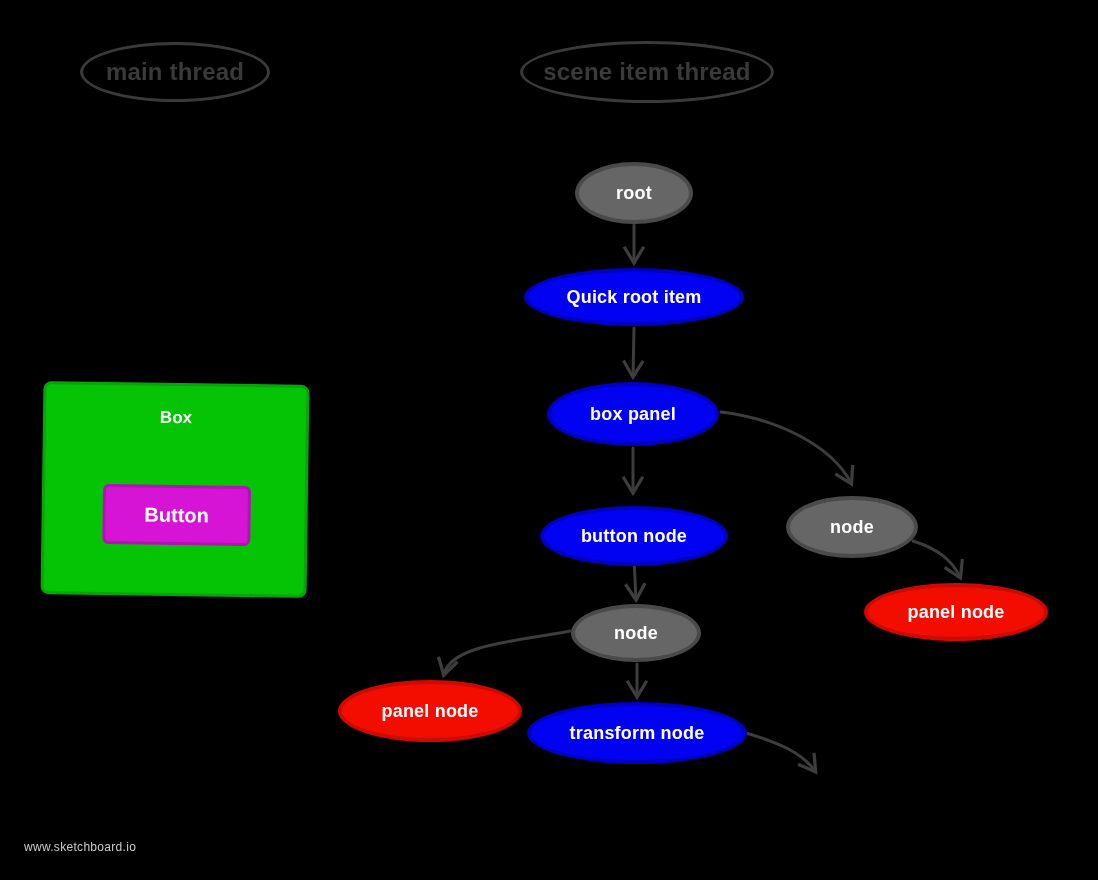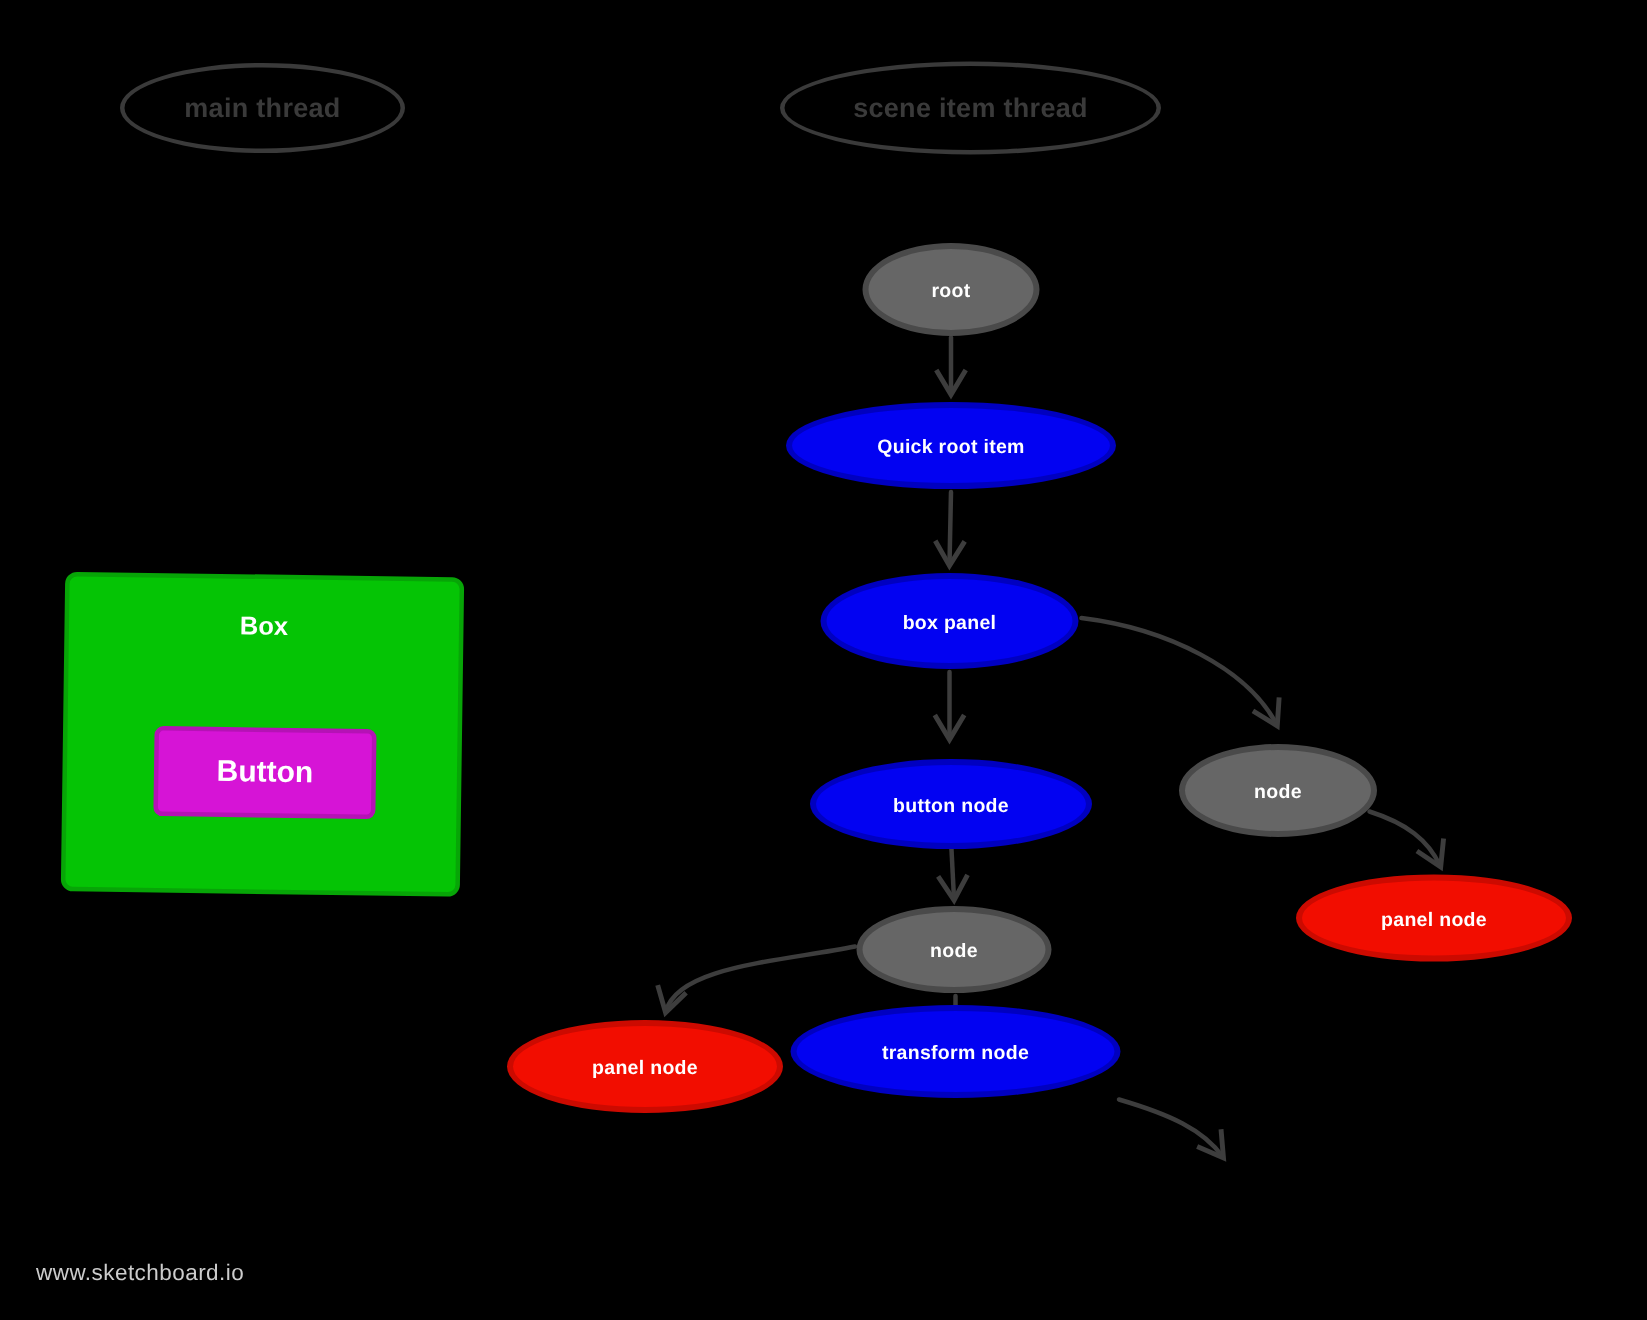--- a/index.html
+++ b/index.html
@@ -22,27 +22,27 @@
   svg.edges{position:absolute;left:0;top:0;width:1098px;height:880px;pointer-events:none;}
   svg.edges path.edge{fill:none;stroke:var(--edge);stroke-width:3;stroke-linecap:round;}
   svg.edges .arrowhead{fill:none;stroke:var(--edge);stroke-width:3;stroke-linejoin:miter;}
 
   .ellipse{
     position:absolute;border-radius:50%;
     display:flex;align-items:center;justify-content:center;
     box-sizing:border-box;text-align:center;
   }
   .ellipse .lbl{
-    color:var(--node-text);font-weight:700;font-size:13px;
+    color:var(--node-text);font-weight:700;font-size:18px;
     letter-spacing:.2px;white-space:nowrap;
   }
   .thread{
     background:transparent;border:3px solid var(--thread-outline);
   }
-  .thread .lbl{color:var(--thread-text);font-size:18px;}
+  .thread .lbl{color:var(--thread-text);font-size:24px;}
   .node-gray{background:var(--node-gray);border:4px solid var(--node-gray-border);}
   .node-blue{background:var(--node-blue);border:4px solid var(--node-blue-border);}
   .node-red{background:var(--node-red);border:4px solid var(--node-red-border);}
 
   .ui-box{
     position:absolute;left:42px;top:383px;width:266px;height:213px;
     background:var(--box-green);border:3px solid var(--box-green-border);
     border-radius:8px;box-sizing:border-box;transform:rotate(0.8deg);
   }
   .ui-box .box-label{
@@ -52,21 +52,21 @@
   .ui-button{
     position:absolute;left:58px;top:99px;width:148px;height:60px;
     background:var(--button-magenta);border:3px solid var(--button-magenta-border);
     border-radius:6px;box-sizing:border-box;
     display:flex;align-items:center;justify-content:center;
   }
   .ui-button .btn-label{color:var(--node-text);font-weight:700;font-size:20px;}
 
   .watermark{
     position:absolute;left:24px;top:840px;
-    color:var(--watermark-text);font-size:15px;letter-spacing:.3px;
+    color:var(--watermark-text);font-size:12px;letter-spacing:.3px;
   }
 </style>
 </head>
 <body>
 
 <div class="canvas">
 
   <svg class="edges" viewBox="0 0 1098 880">
     <defs>
       <marker id="arrow" viewBox="0 0 22 22" refX="17" refY="11" markerWidth="24" markerHeight="24" markerUnits="userSpaceOnUse" orient="auto-start-reverse">
@@ -123,20 +123,20 @@
   </div>
 
   <div class="ellipse node-gray" style="left:571px;top:604px;width:130px;height:58px;">
     <span class="lbl">node</span>
   </div>
 
   <div class="ellipse node-red" style="left:338px;top:680px;width:184px;height:62px;">
     <span class="lbl">panel node</span>
   </div>
 
-  <div class="ellipse node-blue" style="left:527px;top:670px;width:220px;height:62px;">
+  <div class="ellipse node-blue" style="left:527px;top:702px;width:220px;height:62px;">
     <span class="lbl">transform node</span>
   </div>
 
 
   <div class="watermark">www.sketchboard.io</div>
 
 </div>
 
 </body></html>

